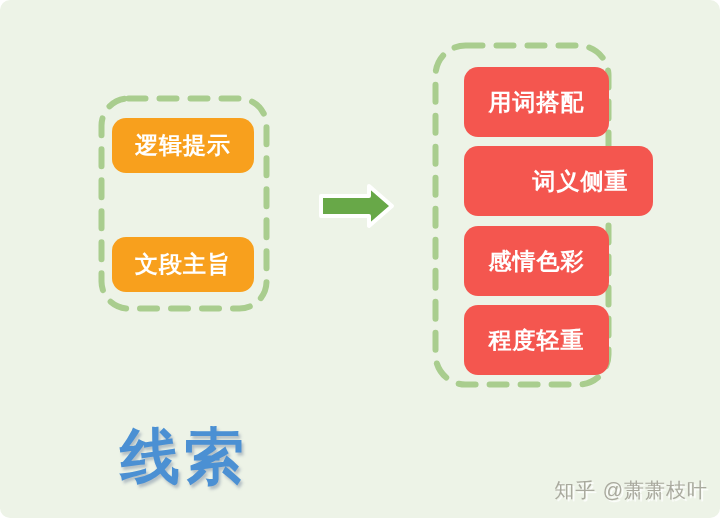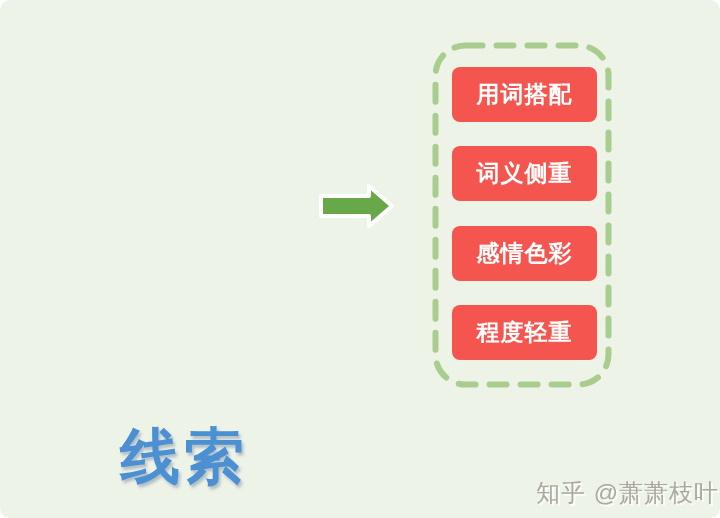--- a/index.html
+++ b/index.html
@@ -22,52 +22,63 @@
     position:absolute;
     display:flex;align-items:center;justify-content:center;
     border-radius:14px;
     color:#ffffff;font-weight:700;font-size:23px;
     letter-spacing:1px;
     white-space:nowrap;
   }
   .orange{background:var(--orange,#f8a01d);left:14px;width:142px;height:55px;}
   .clue-1{top:23px;}
   .clue-2{top:142px;}
-  .red{background:var(--red,#f4564f);left:20px;width:145px;height:55px;border-radius:8px;}
+  .red{background:var(--red,#f4564f);left:32px;width:145px;height:70px;}
   .target-1{top:25px;}
-  .target-2{top:104px;}
+  .target-2{top:104px;padding-left:44px;}
   .target-3{top:184px;font-family:Liberation Serif, serif;}
   .target-4{top:263px;}
   .arrow-wrap{position:absolute;left:316px;top:182px;width:82px;height:48px;}
   .big-label{
     position:absolute;
     text-align:center;
     font-size:60px;font-weight:800;
     color:var(--blue,#4b90d3);
     letter-spacing:4px;
     text-shadow:2px 3px 3px rgba(85,105,140,0.38);
     line-height:1.1;
   }
   .clue-label{left:98px;top:424px;width:172px;}
   .target-label{left:432px;top:422px;width:180px;}
   .watermark{
     position:absolute;
-    right:1px;top:477px;
-    font-size:24px;
+    right:12px;top:477px;
+    font-size:20px;
     color:var(--watermark-gray,#a9a99e);
     text-shadow:2px 2px 1px rgba(255,255,255,0.95);
     letter-spacing:1px;
     text-align:right;
   }
 </style>
 </head>
 <body>
 
 <div class="canvas">
 
+  <div class="group clue-group">
+    <svg class="dashed-svg" width="172" height="217" viewBox="0 0 172 217">
+      <rect x="3.5" y="3.5" width="165" height="210" rx="27" ry="27" fill="none" stroke="#a9cd8e" stroke-width="6" stroke-dasharray="17 14" stroke-linecap="round"></rect>
+    </svg>
+    <div class="node orange clue-1">
+      <span>逻辑提示</span>
+    </div>
+    <div class="node orange clue-2">
+      <span>文段主旨</span>
+    </div>
+  </div>
 
   <div class="arrow-wrap">
     <svg width="82" height="48" viewBox="0 0 82 48">
       <polygon points="5,14 53,14 53,4 76,24 53,44 53,34 5,34" fill="#68a848" stroke="#ffffff" stroke-width="4" stroke-linejoin="round"></polygon>
     </svg>
   </div>
 
   <div class="group target-group">
     <svg class="dashed-svg" width="180" height="346" viewBox="0 0 180 346">
       <rect x="3.5" y="3.5" width="173" height="339" rx="30" ry="30" fill="none" stroke="#a9cd8e" stroke-width="6" stroke-dasharray="17 14" stroke-linecap="round"></rect>

